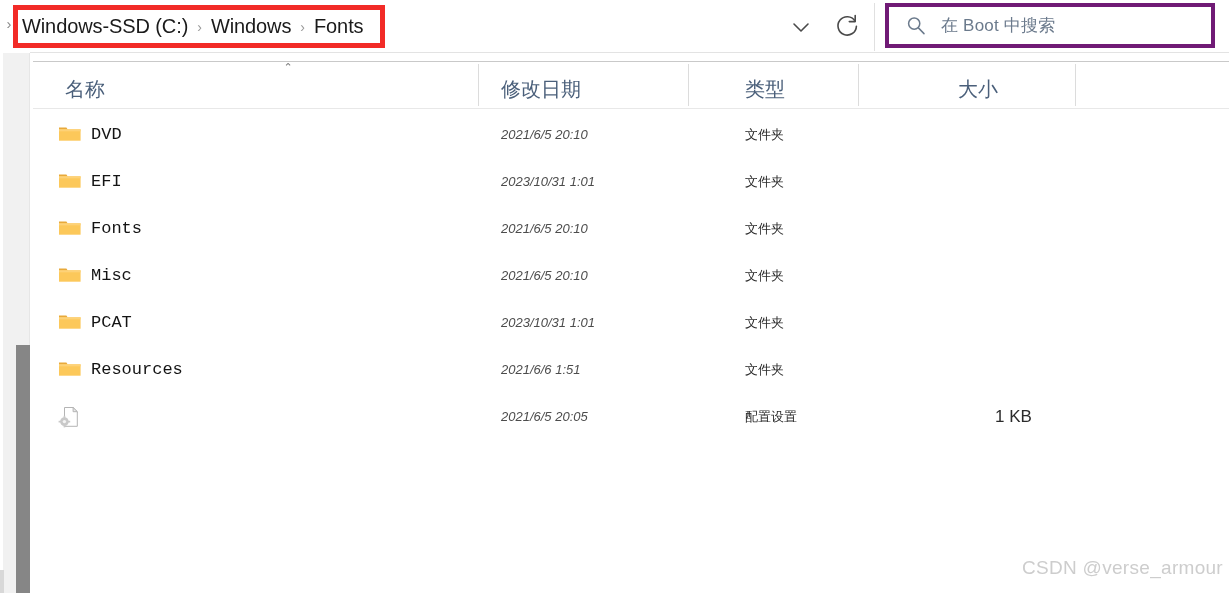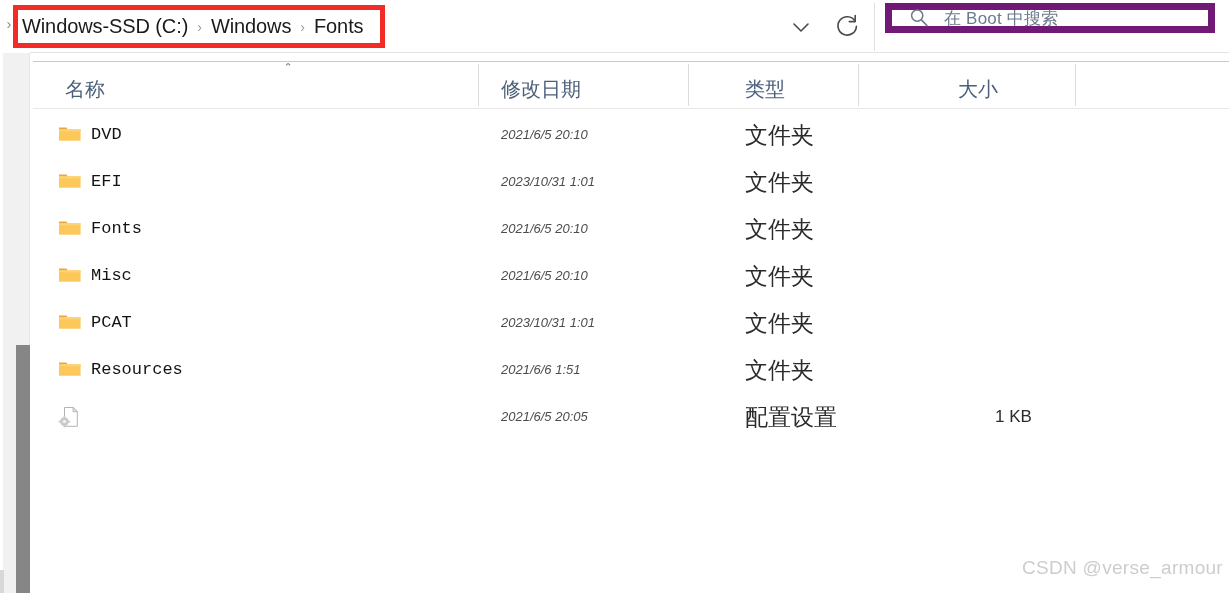--- a/index.html
+++ b/index.html
@@ -89,22 +89,22 @@
   #refresh-btn {
     position: absolute;
     left: 58px; top: 6px;
     width: 40px; height: 36px;
   }
 
   
   #searchbox {
     position: absolute;
     left: 885px; top: 3px;
-    width: 330px; height: 30px;
-    border: 7px solid #701a75;
+    width: 330px; height: 45px;
+    border: 4px solid #701a75;
     box-sizing: border-box;
     background: #ffffff;
     display: flex;
     align-items: center;
   }
   #search-icon {
     margin-left: 16px;
     width: 22px; height: 22px;
     flex: 0 0 auto;
   }
@@ -220,21 +220,21 @@
     left: 468px; top: 11px;
     font-size: 13px;
     color: #4c4c4c;
     white-space: nowrap;
     line-height: 24px;
     font-style: italic;
   }
   .cell-type {
     position: absolute;
     left: 712px; top: 11px;
-    font-size: 23px;
+    font-size: 13px;
     color: #2b2b2b;
     white-space: nowrap;
     line-height: 24px;
   }
   .cell-size {
     position: absolute;
     left: 962px; top: 11px;
     width: 80px;
     font-size: 17px;
     color: #2b2b2b;

